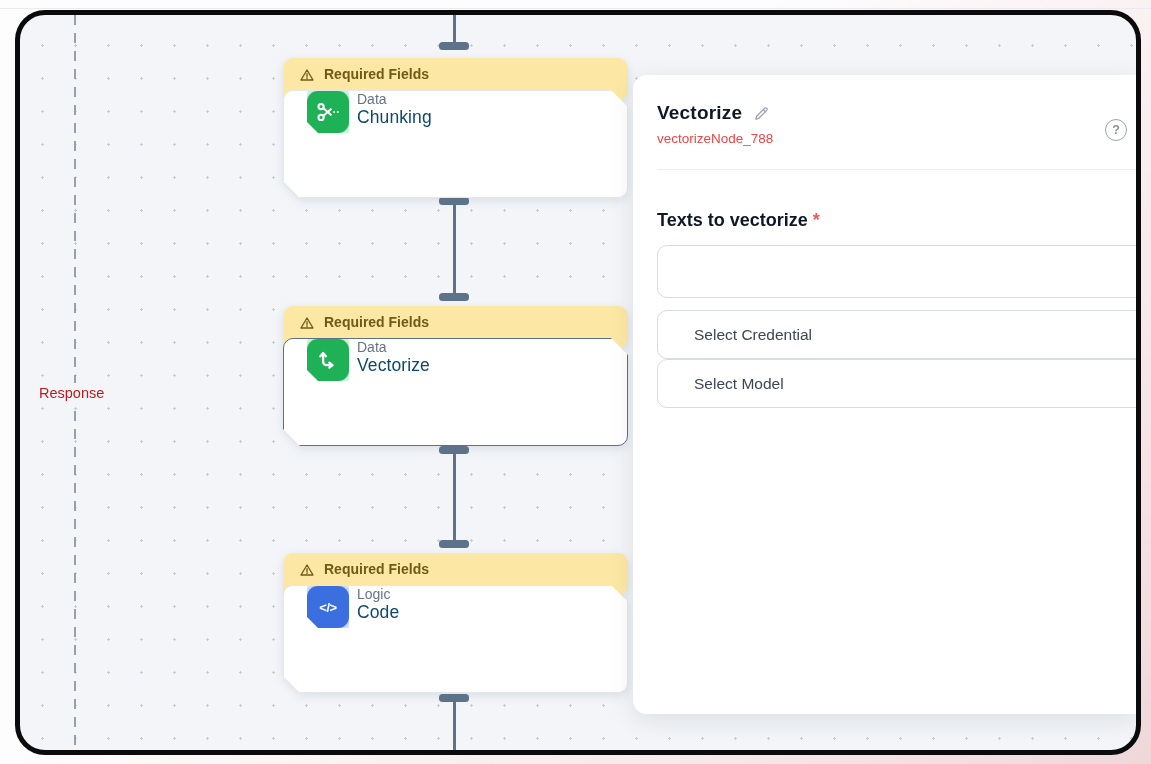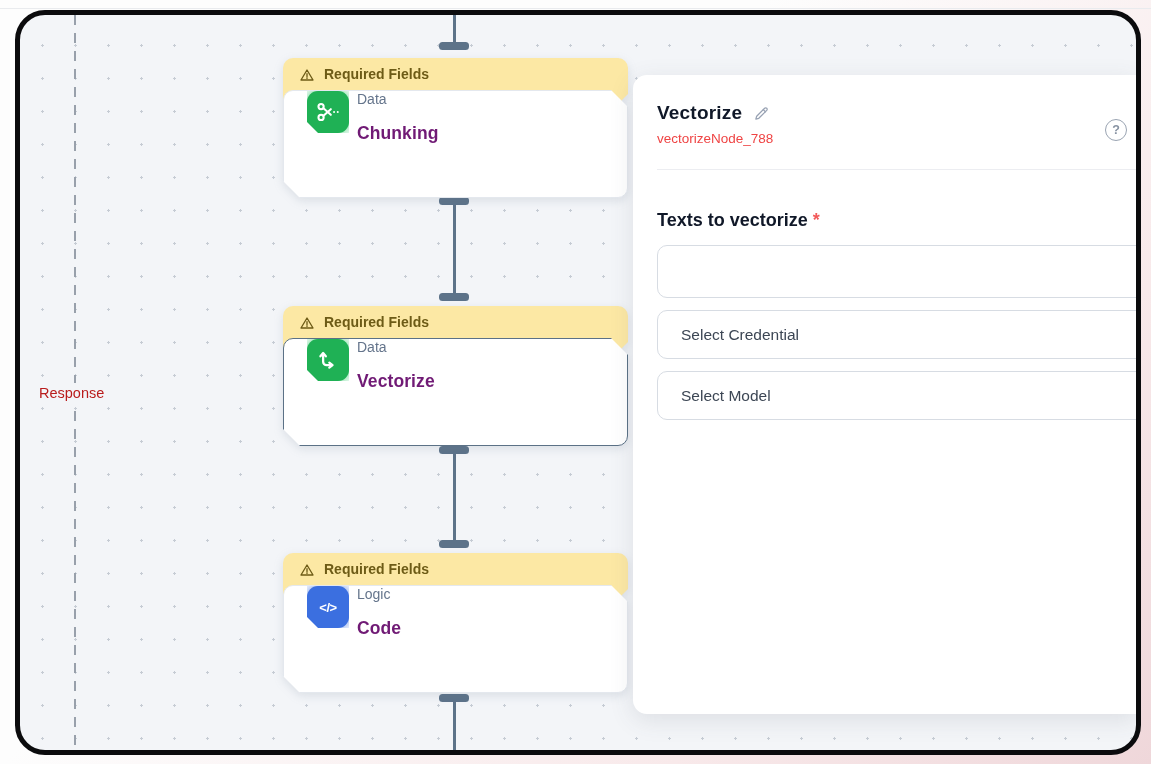--- a/index.html
+++ b/index.html
@@ -43,21 +43,21 @@
     clip-path:polygon(0 0,calc(100% - 17px) 0,100% 17px,100% 100%,17px 100%,0 calc(100% - 17px))}
   .card.selected{border:1.5px solid #5b7186}
   .node-icon{width:42px;height:42px;border-radius:11px;flex:0 0 auto;display:flex;
     align-items:center;justify-content:center;color:#fff;
     clip-path:polygon(0 0,100% 0,100% 100%,11px 100%,0 calc(100% - 11px))}
   .node-icon.green{background:var(--green);filter:drop-shadow(0 0 5px rgba(34,197,94,.55)) drop-shadow(0 0 9px rgba(34,197,94,.35))}
   .node-icon.blue{background:var(--blue);filter:drop-shadow(0 0 5px rgba(59,111,224,.55)) drop-shadow(0 0 9px rgba(59,111,224,.35))}
   .node-icon svg{width:26px;height:26px}
   .node-icon .glyph{font-size:13px;font-weight:700;letter-spacing:-.5px}
   .node-text .cat{font-size:14px;color:#64748b}
-  .node-text .ttl{font-size:17.5px;font-weight:700;color:#701a75;margin-top:16px;letter-spacing:.1px}
+  .node-text .ttl{font-size:17.5px;font-weight:400;color:#0c4a6e;margin-top:0;letter-spacing:.1px}
 
   
   .panel{position:absolute;left:613px;top:60px;right:0;height:639px;background:#fff;
     border-radius:14px 0 0 14px;box-shadow:0 6px 24px rgba(70,80,95,.13);overflow:hidden}
   .panel-header{padding:27px 24px 0 24px;position:relative}
   .panel-title-row{display:flex;align-items:center;gap:11px}
   .panel-title{font-size:19px;font-weight:700;color:#101828;letter-spacing:.2px}
   .pencil{width:17px;height:17px;color:#98a2b3;cursor:pointer}
   .panel-subtitle{margin-top:7px;font-size:13.5px;color:#ef4444}
   .help{position:absolute;top:44px;right:9px;width:22px;height:22px;border-radius:50%;
@@ -65,23 +65,23 @@
     display:flex;align-items:center;justify-content:center;cursor:pointer}
   .divider{height:1px;background:#ecedf1;margin:23px 0 0 24px}
   .panel-body{padding:40px 0 0 24px}
   .field-label{font-size:18px;font-weight:700;color:#101828}
   .req{color:#f25a5a;margin-left:5px}
   .text-input{display:block;margin-top:14px;width:calc(100% + 12px);height:53px;resize:none;
     border:1px solid #d7dce3;border-radius:10px;padding:10px 14px;font-size:15px;
     font-family:"Liberation Sans",sans-serif;outline:none}
   .field-label.second{display:block;margin-top:27px}
   .select{margin-top:12px;width:calc(100% + 12px);height:49px;border:1px solid #d7dce3;
-    border-radius:10px;display:flex;align-items:center;padding-left:23px;
+    border-radius:10px;display:flex;align-items:center;padding-left:36px;
     font-size:15.5px;color:#3c4654;cursor:pointer;background:#fff}
-  .select + .select{margin-top:12px}
+  .select + .select{margin-top:0}
 </style>
 </head>
 <body>
 
 <div class="top-hairline"></div>
 
 <div class="frame">
   <div class="canvas">
 
     <div class="dashed-line"></div>

